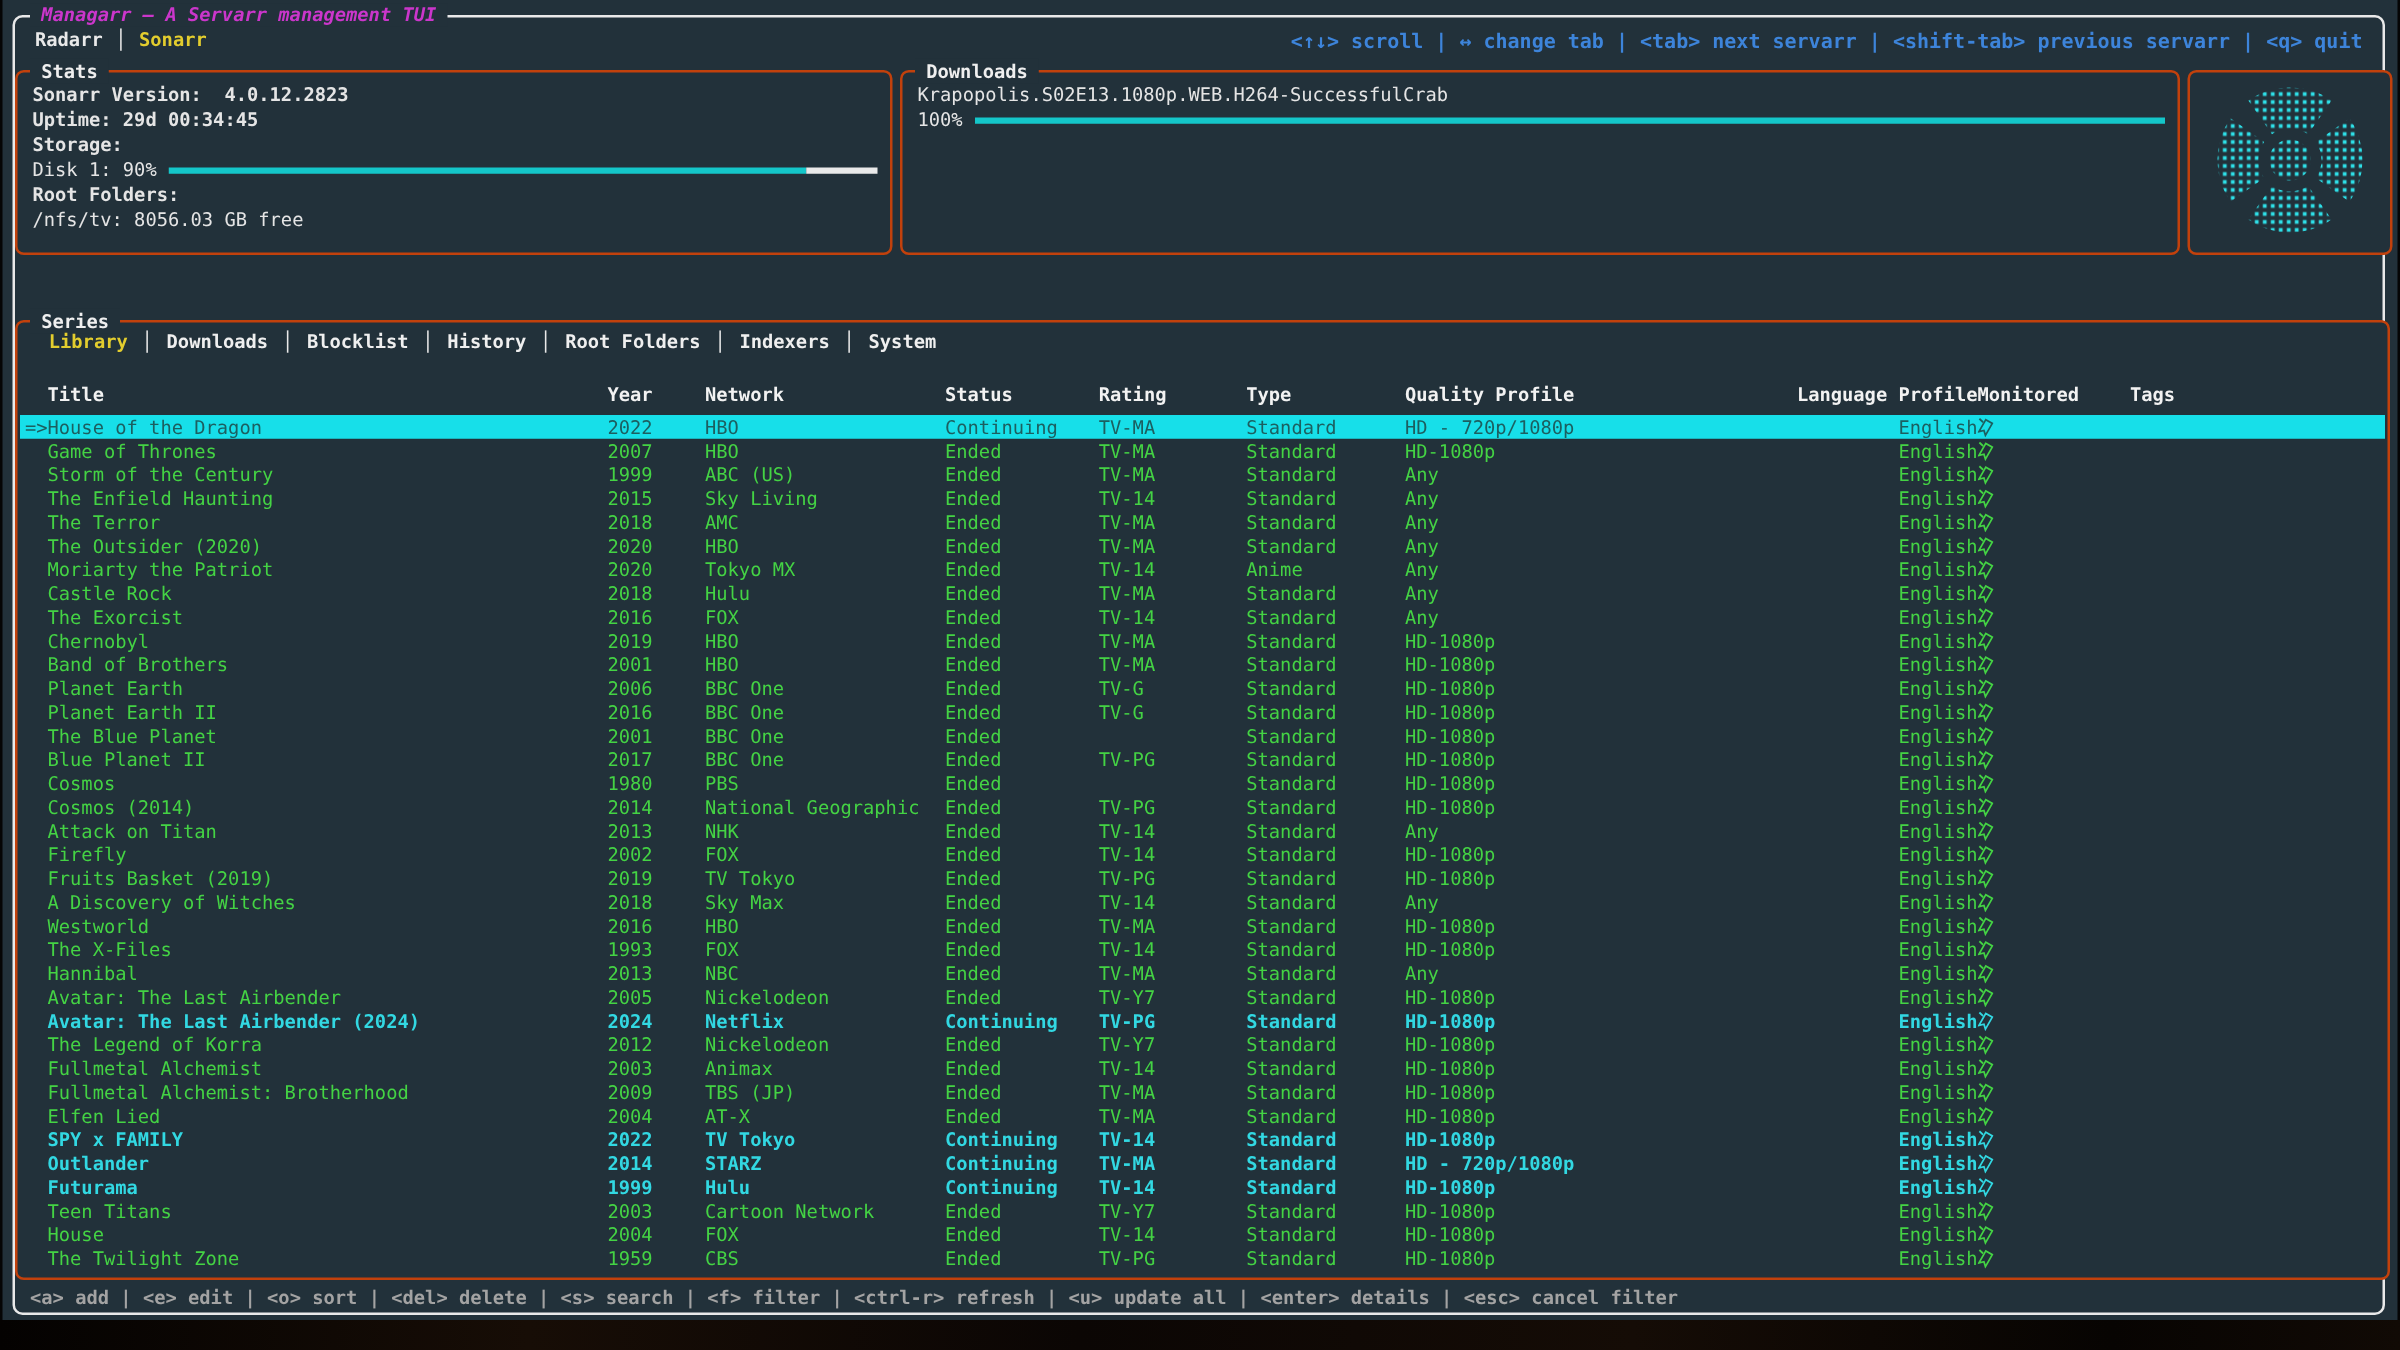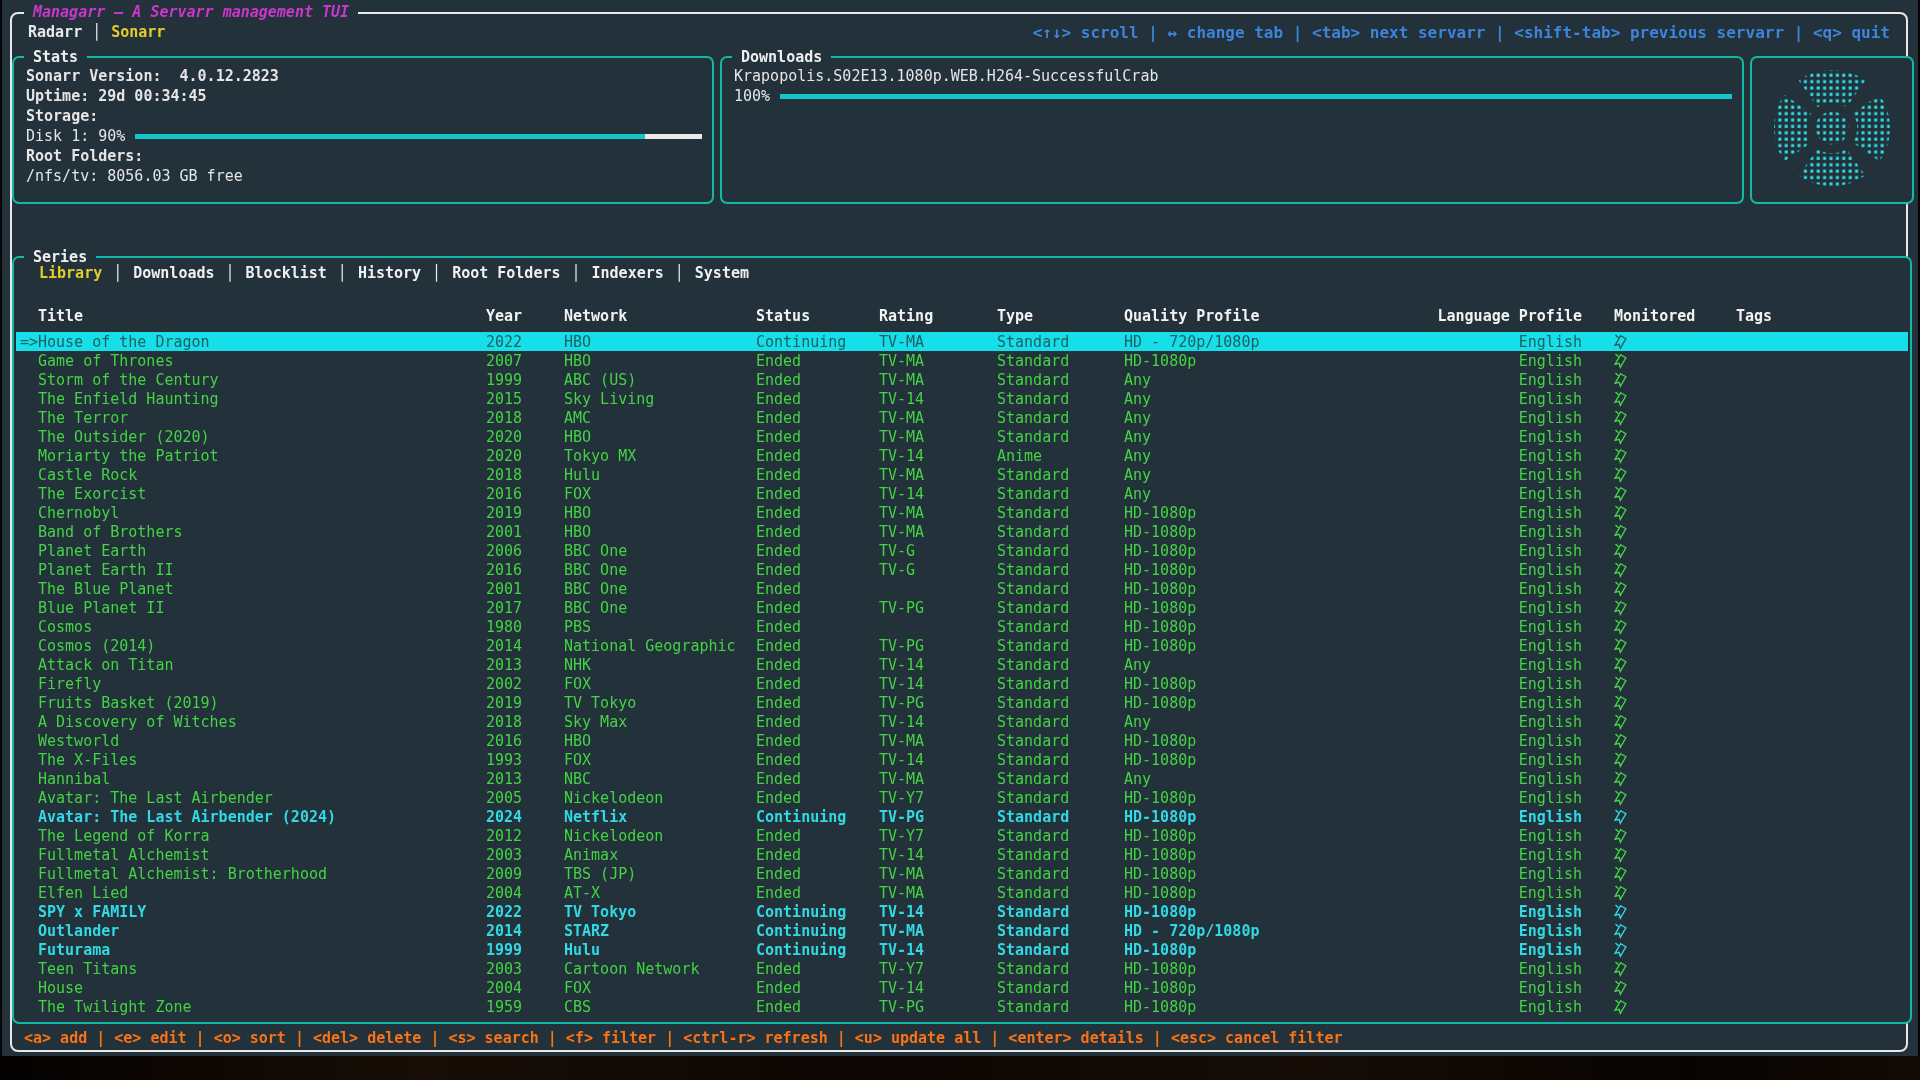--- a/index.html
+++ b/index.html
@@ -13,21 +13,21 @@
   .app-title{
     position:absolute;left:22px;top:3px;background:#22313a;padding:0 9px;
     color:#cb36cb;font-weight:bold;font-style:italic;font-size:15px;line-height:18px;
   }
   .tabs-row{position:absolute;left:20px;top:23px;font-size:15px;font-weight:bold;color:#e9e9e9;display:flex;align-items:center;text-align:center;}
   .tabs-row .tab{padding:0 6px;cursor:default;}
   .tabs-row .tab.active{color:#e3cd2e;}
   .tab-sep{color:#e9e9e9;padding:0 4px;font-weight:normal;}
   .top-help{position:absolute;top:23px;right:28px;color:#3d84da;font-size:16px;font-weight:bold;}
 
-  .box{position:absolute;border:2px solid #14b8a6;border-radius:7px;background:#22313a;}
+  .box{position:absolute;border:2px solid #c2410c;border-radius:7px;background:#22313a;}
   .box-title{position:absolute;top:-11px;left:10px;background:#22313a;padding:0 9px;font-weight:bold;color:#efefef;font-size:15px;line-height:20px;}
   .stats-box{left:10px;top:56px;width:698px;height:144px;}
   .downloads-box{left:718px;top:56px;width:1020px;height:144px;}
   .logo-box{left:1748px;top:56px;width:160px;height:144px;display:flex;align-items:center;justify-content:center;}
 
   .box-content{position:absolute;left:12px;top:8px;right:10px;font-size:15px;color:#e5e5e5;}
   .stat-line{height:20px;line-height:20px;white-space:pre;display:flex;align-items:center;}
   .stat-line.bold{font-weight:bold;}
   .bar-track{flex:1;margin-left:10px;height:5px;display:flex;align-items:center;}
   .bar-fill{height:5px;background:#14c6c9;}
@@ -48,25 +48,25 @@
   .cell{white-space:pre;overflow:hidden;flex-shrink:0;}
   .c-title{width:470px;padding-left:22px;box-sizing:border-box;position:relative;}
   .sel-arrow{position:absolute;left:4px;top:0;}
   .c-year{width:78px;}
   .c-network{width:192px;}
   .c-status{width:123px;}
   .c-rating{width:118px;}
   .c-type{width:127px;}
   .c-quality{width:260px;}
   .c-lang{width:198px;text-align:right;}
-  .c-mon{width:122px;display:flex;align-items:center;padding-left:32px;}
+  .c-mon{width:122px;display:flex;align-items:center;}
   .c-tags{flex:1 1 auto;}
   .c-mon svg{display:block;}
 
-  .bottom-help{position:absolute;left:22px;top:1029px;color:#f97316;font-size:15px;font-weight:bold;}
+  .bottom-help{position:absolute;left:22px;top:1029px;color:#a3a3a3;font-size:15px;font-weight:bold;}
 
   .wallpaper{
     position:absolute;left:0;bottom:0;width:1920px;height:24px;
     background:linear-gradient(90deg,#040201 0%,#170d06 22%,#0b0604 45%,#150c06 68%,#070402 88%,#110a05 100%);
   }
 </style>
 </head>
 <body>
 
 <div class="screen">

